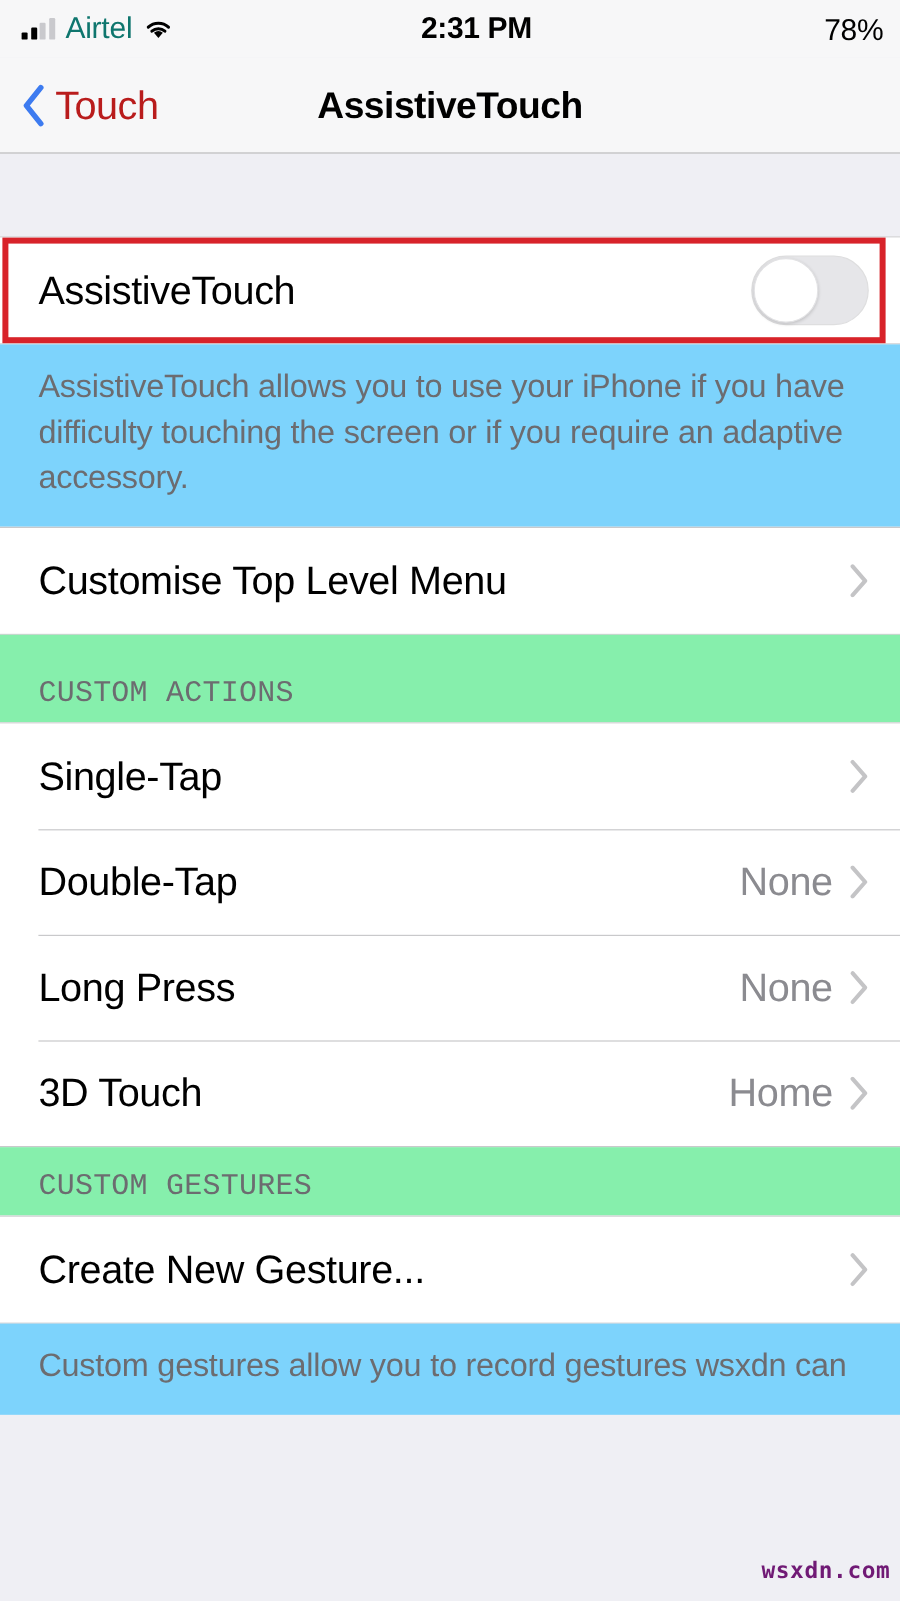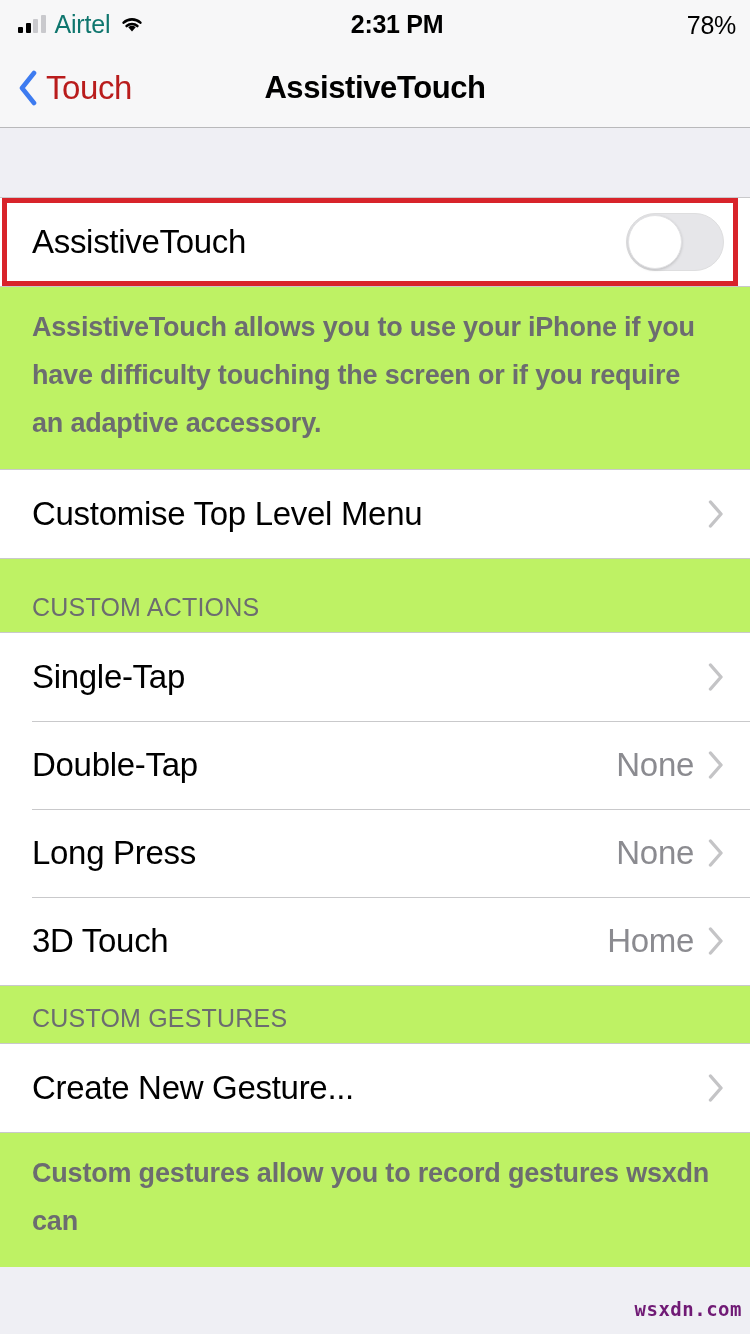--- a/index.html
+++ b/index.html
@@ -74,28 +74,28 @@
   }
   .row + .row::before{
     content:""; position:absolute; left:32px; right:0; top:0; height:1px; background:#c9c9cb;
   }
   .row-title{ font-size:33px; color:#000; letter-spacing:-.3px; flex:1; }
   .row-value{ font-size:33px; color:#8b8b90; letter-spacing:-.3px; margin-right:14px; }
   .chev{ width:16px; height:28px; display:block; flex:none; }
 
   .footer-text{
     padding:16px 36px 22px 32px;
-    font-size:27px; line-height:48px; color:#6c6c70; letter-spacing:-.2px;
-    background:#bef264;
-    font-weight:bold;
+    font-size:27px; line-height:38px; color:#6c6c70; letter-spacing:-.2px;
+    background:#7dd3fc;
   }
   .section-header{
     padding:34px 32px 10px 32px;
     font-size:25px; color:#6c6c70; letter-spacing:.2px;
-    background:#bef264;
+    background:#86efac;
+    font-family:Liberation Mono, monospace;
   }
 
   
   .toggle{
     width:98px; height:58px; border-radius:29px;
     background:#e6e6e9; border:1px solid #dededf;
     position:relative; flex:none; cursor:pointer;
   }
   .toggle .knob{
     position:absolute; top:1px; left:1px;

